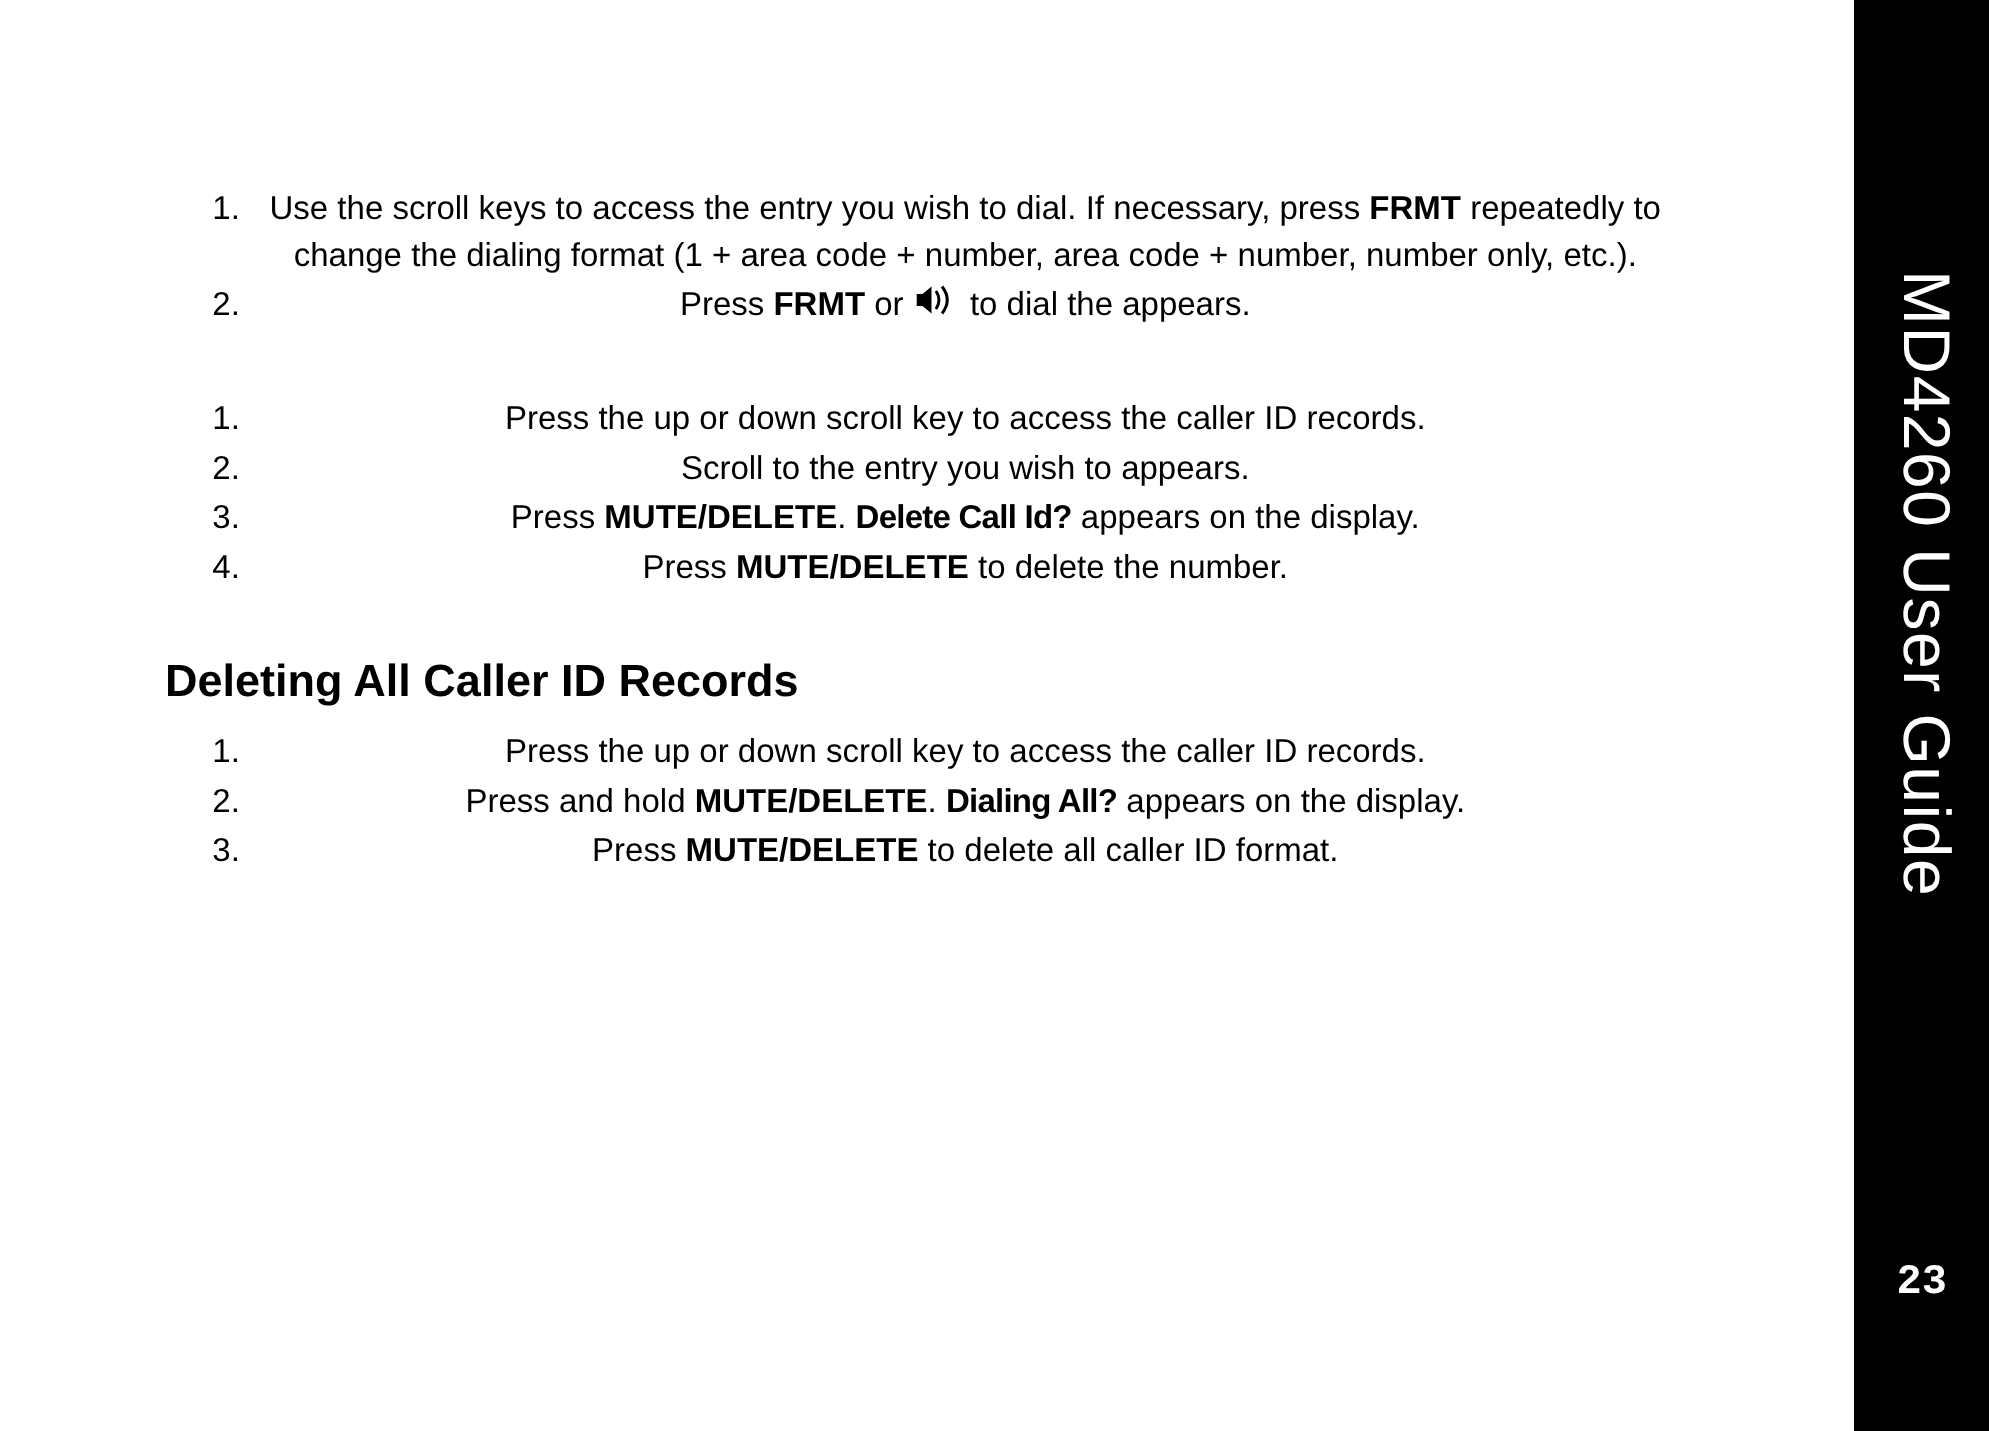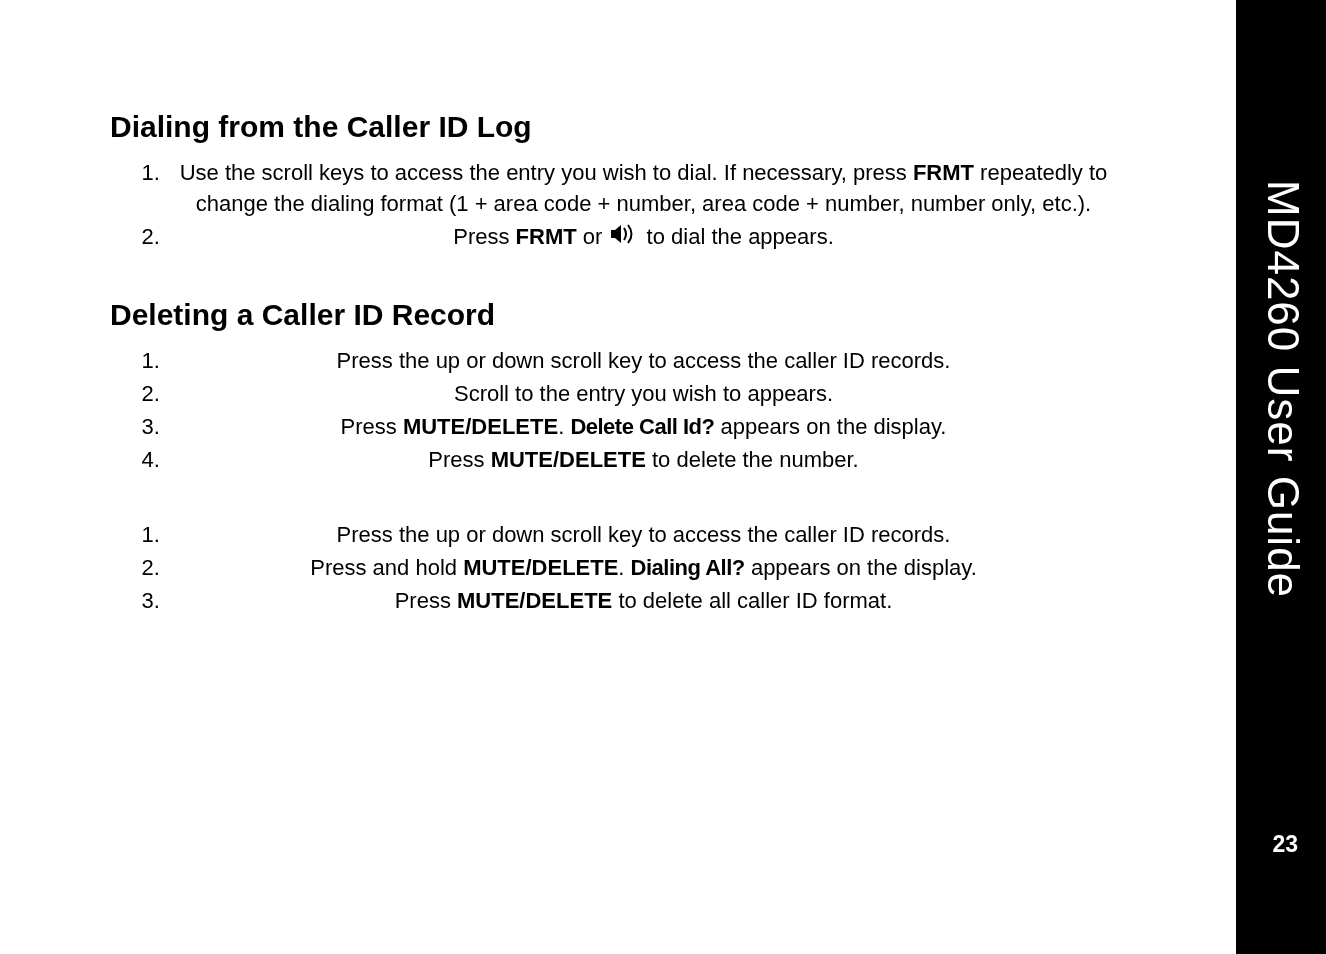--- a/index.html
+++ b/index.html
@@ -26,24 +26,25 @@
       text-orientation: mixed;
       font-size: 44px;
       top: 180px;
       right: 18px;
       white-space: nowrap;
       font-family: Arial, Helvetica, sans-serif;
       letter-spacing: 1px;
     }
     .sidebar-pagenum {
       position: absolute;
-      bottom: 96px;
+      bottom: 83px;
       right: 28px;
-      font-size: 23px;
+      font-size: 28px;
       font-weight: bold;
+      font-family: Liberation Mono, monospace;
     }
     .content {
       position: absolute;
       left: 110px;
       top: 110px;
       width: 1020px;
     }
     .section {
       margin-bottom: 45px;
     }
@@ -82,54 +83,53 @@
 <body>
 
 <div class="sidebar">
   <div class="sidebar-title">MD4260 User Guide</div>
   <div class="sidebar-pagenum">23</div>
 </div>
 
 <div class="content">
 
   <div class="section">
-    <h2>Dialing from the Caller ID Log</h2>
     <ol>
       <li>
         <span>Use the scroll keys to access the entry you wish to dial. If necessary, press </span><span class="bold">FRMT</span><span> repeatedly to change the dialing format (1 + area code + number, area code + number, number only, etc.).</span>
       </li>
       <li>
         <span>Press </span><span class="bold">FRMT</span><span> or </span><span class="speaker-icon"><svg width="28" height="20" viewBox="0 0 28 20">
               <path d="M 0 6 L 4 6 L 10 1 L 10 19 L 4 14 L 0 14 Z" fill="#000"></path>
               <path d="M 13 4 Q 17 10 13 16" stroke="#000" stroke-width="2" fill="none"></path>
               <path d="M 17 1 Q 24 10 17 19" stroke="#000" stroke-width="2" fill="none"></path>
             </svg></span><span> to dial the appears.</span>
       </li>
     </ol>
   </div>
 
   <div class="section">
-    <h2>Deleting a Caller ID Record</h2>
     <ol>
       <li>
         <span>Press the up or down scroll key to access the caller ID records.</span>
       </li>
       <li>
         <span>Scroll to the entry you wish to appears.</span>
       </li>
       <li>
         <span>Press </span><span class="bold">MUTE/DELETE</span><span>. </span><span class="display-font">Delete Call Id?</span><span> appears on the display.</span>
       </li>
       <li>
         <span>Press </span><span class="bold">MUTE/DELETE</span><span> to delete the number.</span>
       </li>
     </ol>
   </div>
 
   <div class="section">
+    <h2>Deleting All Caller ID Records</h2>
     <ol>
       <li>
         <span>Press the up or down scroll key to access the caller ID records.</span>
       </li>
       <li>
         <span>Press and hold </span><span class="bold">MUTE/DELETE</span><span>. </span><span class="display-font">Dialing All?</span><span> appears on the display.</span>
       </li>
       <li>
         <span>Press </span><span class="bold">MUTE/DELETE</span><span> to delete all caller ID format.</span>
       </li>

